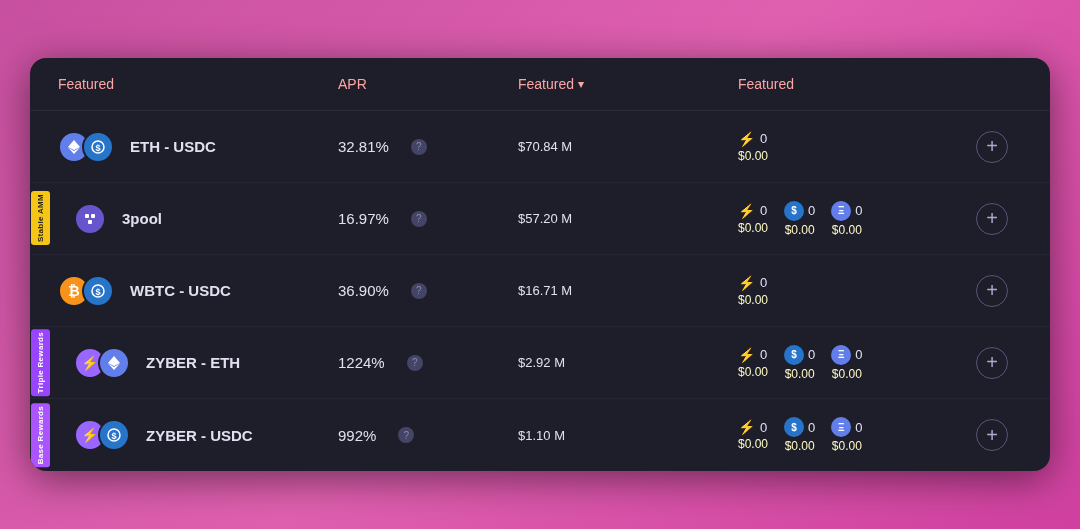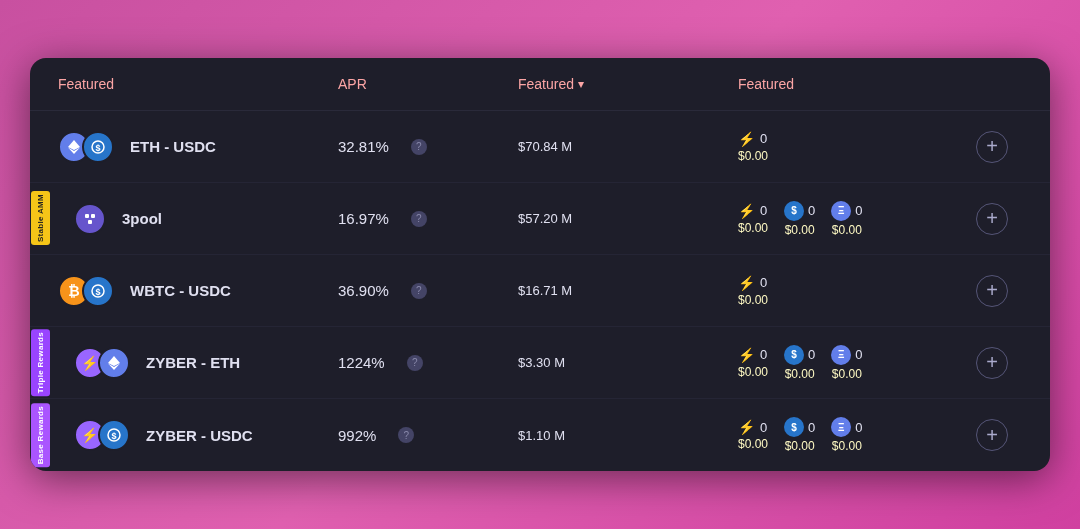--- a/index.html
+++ b/index.html
@@ -302,21 +302,21 @@
               <polygon points="8,12 14,8.5 8,15 2,8.5"></polygon>
             </svg>
         </div>
       </div>
       <span class="pair-name">ZYBER - ETH</span>
     </div>
     <div class="apr-cell">
       <span>1224%</span>
       <span class="info-icon">?</span>
     </div>
-    <div class="liquidity-cell">$3.30 M</div>
+    <div class="liquidity-cell">$2.92 M</div>
     <div class="earnings-cell">
       <div class="earning-item">
         <div class="earning-top">
           <span class="lightning">⚡</span>
           <span>0</span>
         </div>
         <div class="earning-bottom">$0.00</div>
       </div>
       <div class="earning-item">
         <div class="earning-top">

